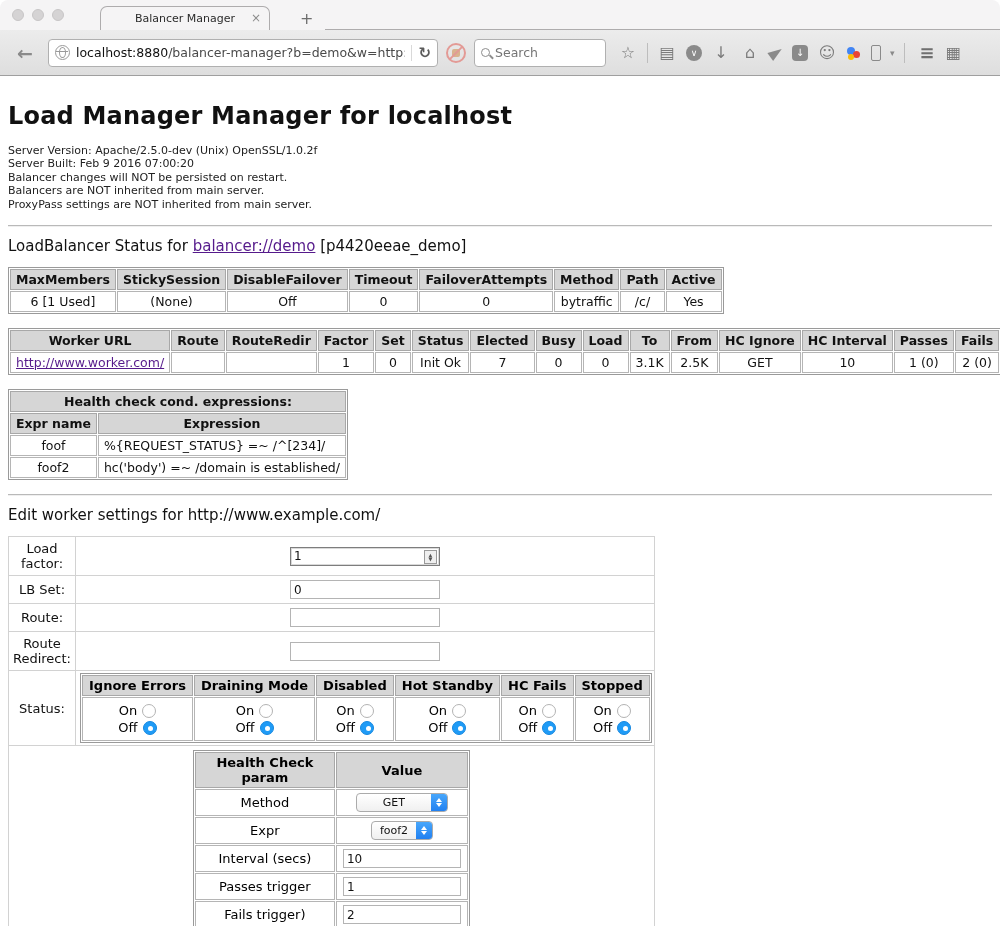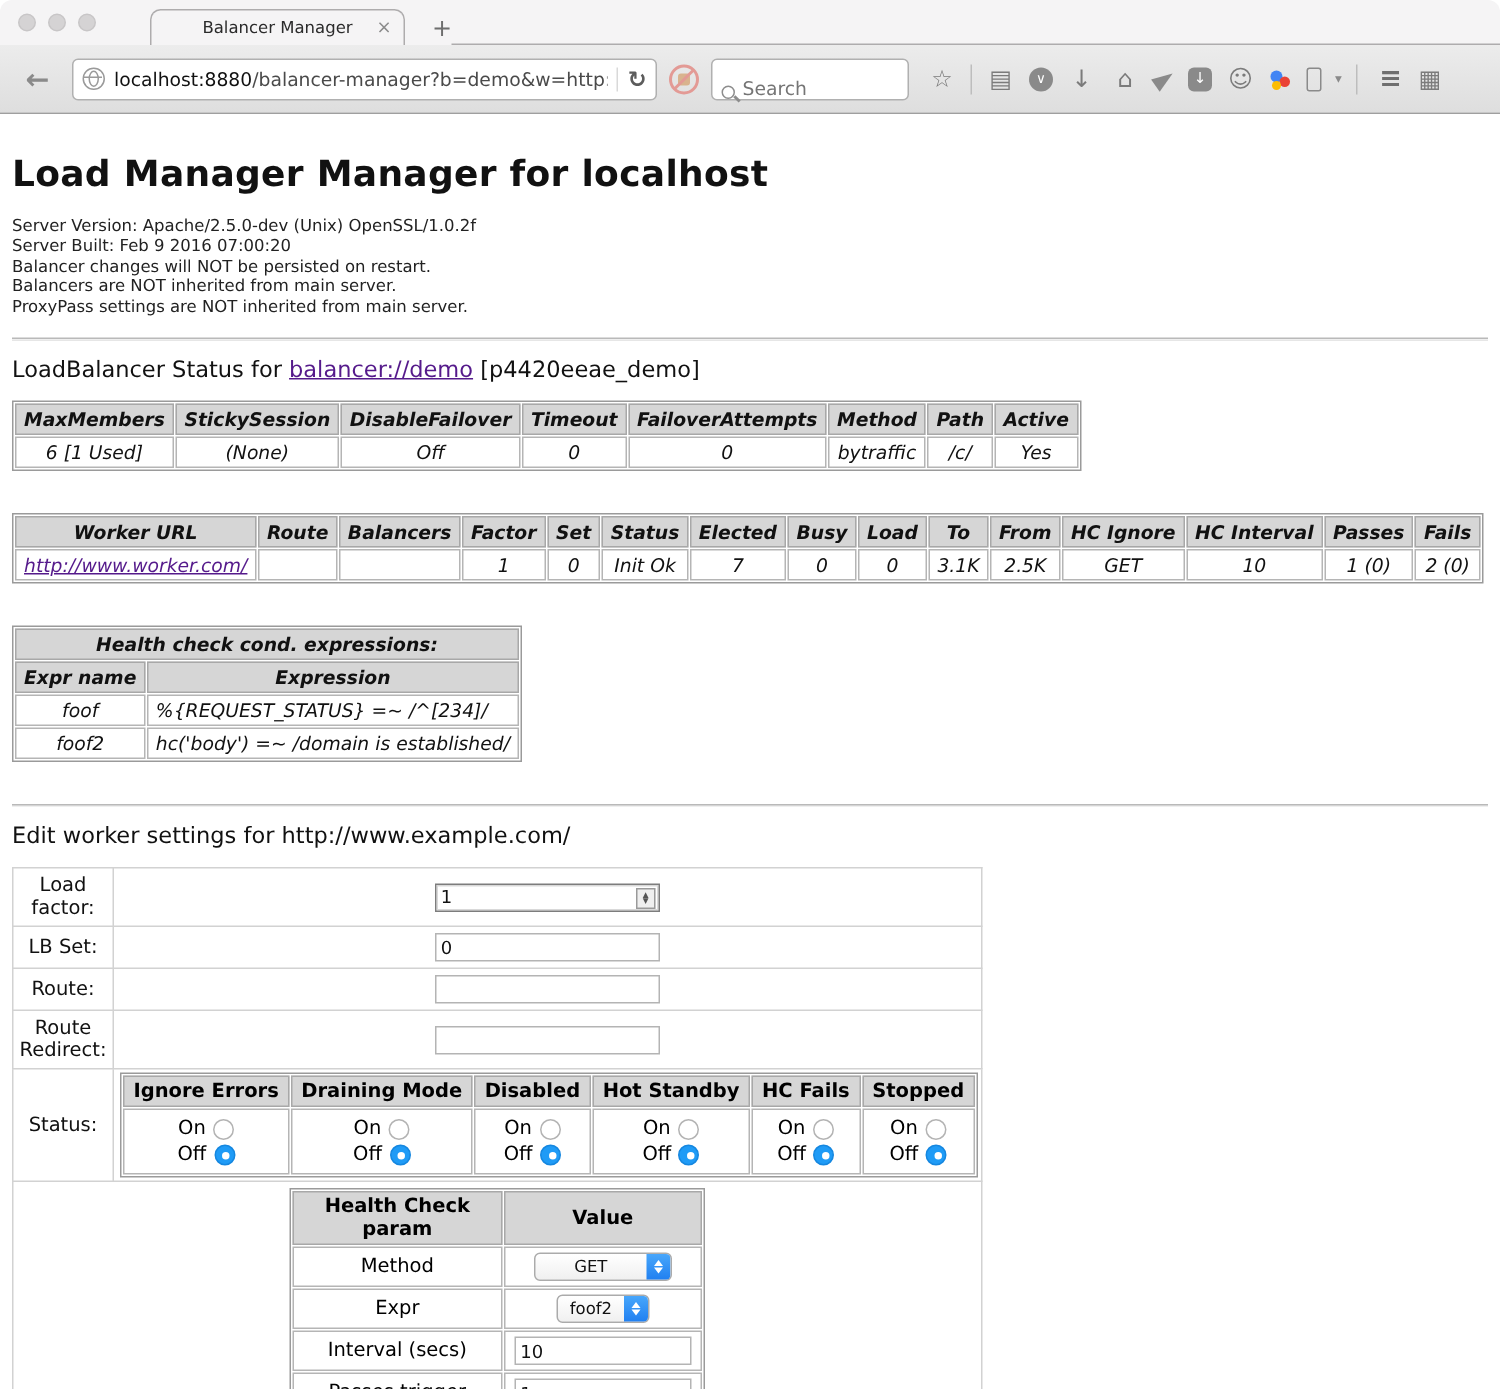--- a/index.html
+++ b/index.html
@@ -1,21 +1,21 @@
 <!DOCTYPE html>
 <html><head>
 <meta charset="utf-8">
 <style>
   * { margin:0; padding:0; box-sizing:border-box; }
   html,body { background:#fff; }
   body { font-family:"DejaVu Sans","Liberation Sans",sans-serif; width:1000px; height:927px; }
   .window { width:1000px; height:927px; background:#fff; border-radius:8px 8px 4px 4px; overflow:hidden; position:relative; }
 
   
-  .titlebar { height:30px; background:#f5f4f5; position:relative; display:flex; align-items:flex-end; }
+  .titlebar { height:30px; background:#f5f4f5; position:relative; display:flex; align-items:flex-end;gap:12px; }
   .traffic { position:absolute; top:9px; left:12px; display:flex; gap:8px; }
   .traffic span { width:12px; height:12px; border-radius:50%; background:#d5d3d4; border:1px solid #c8c6c7; }
   .tab { margin-left:100px; width:170px; height:24px; background:#f5f4f5; border:1px solid #aeacad; border-bottom:none; border-radius:7px 7px 0 0; display:flex; align-items:center; justify-content:center; position:relative; font-size:11px; color:#2b2b2b; z-index:2; }
   .tab-close { position:absolute; right:8px; top:4px; color:#8b8b8b; font-size:12px; cursor:default; }
   .newtab { font-size:16px; color:#6e6e6e; margin-left:18px; height:24px; display:flex; align-items:center; }
   .tabstrip-rest { flex:1; height:24px; border-bottom:1px solid #aeacad; }
 
   
   .toolbar { height:46px; background:linear-gradient(#ececec,#dedede); border-bottom:1px solid #9f9f9f; display:flex; align-items:center; padding:0 10px; gap:8px; }
   .nav-back { width:30px; height:26px; display:flex; align-items:center; justify-content:center; color:#8a8a8a; font-size:19px; font-weight:bold; }
@@ -23,21 +23,21 @@
   .globe { width:15px; height:15px; border:1.5px solid #9a9a9a; border-radius:50%; position:relative; flex:none; }
   .globe::before { content:""; position:absolute; left:3px; top:1px; width:5px; height:9px; border:1px solid #9a9a9a; border-radius:50%; }
   .globe::after { content:""; position:absolute; left:0; top:5px; width:12px; height:1px; background:#9a9a9a; }
   .url-text { font-size:12.5px; color:#4a4a4a; white-space:nowrap; overflow:hidden; flex:1; }
   .url-text b { color:#111; font-weight:normal; }
   .url-sep { width:1px; height:16px; background:#d9d9d9; }
   .reload { color:#5c5c5c; font-size:15px; font-weight:bold; }
   .blocker { width:20px; height:20px; border:2px solid #e39a95; border-radius:50%; position:relative; flex:none; }
   .blocker::before { content:""; position:absolute; left:4px; top:4px; width:8px; height:8px; background:#d9b38e; border-radius:2px; }
   .blocker::after { content:""; position:absolute; left:-1px; top:7px; width:18px; height:2px; background:#e39a95; transform:rotate(-45deg); }
-  .searchbar { width:132px; height:28px; background:#fff; border:1px solid #b0b0b0; border-radius:4px; display:flex; align-items:flex-end; padding:0 6px; gap:5px; }
+  .searchbar { width:132px; height:28px; background:#fff; border:1px solid #b0b0b0; border-radius:4px; display:flex; align-items:center; padding:0 6px; gap:5px; }
   .mag { width:9px; height:9px; border:1.5px solid #8d8d8d; border-radius:50%; position:relative; flex:none; }
   .mag::after { content:""; position:absolute; left:7px; top:7px; width:5px; height:1.5px; background:#8d8d8d; transform:rotate(45deg); }
   .searchbar input { border:none; outline:none; font-size:12.5px; width:90px; color:#333; background:transparent; font-family:inherit; }
   .tool-icons { display:flex; align-items:center; gap:9px; margin-left:4px; }
   .ticon { color:#7b7b7b; font-size:16px; line-height:1; width:20px; text-align:center; }
   .tsep { width:1px; height:20px; background:#bdbdbd; }
   .pocket { width:16px; height:16px; border-radius:50%; background:#8a8a8a; color:#fff; font-size:9px; display:flex; align-items:center; justify-content:center; }
   .sqarrow { width:16px; height:16px; border-radius:4px; background:#8a8a8a; color:#fff; font-size:10px; display:flex; align-items:center; justify-content:center; }
   .plane { width:0; height:0; border-left:14px solid #8a8a8a; border-top:5px solid transparent; border-bottom:5px solid transparent; transform:rotate(-35deg); }
   .dots { position:relative; width:16px; height:16px; }
@@ -52,21 +52,21 @@
 
   
   .content { padding:8px 8px 0 8px; background:#fff; height:850px; overflow:hidden; }
   h1 { font-size:24px; font-weight:bold; color:#111; margin:18px 0 14px 0; letter-spacing:0.2px; }
   .intro { font-size:11px; color:#222; line-height:1.22; margin-bottom:14px; }
   hr.rule { border:none; height:2px; background:#b9b9b9; border-bottom:1px solid #efefef; margin:6px 0 10px 0; }
   h3 { font-size:15px; font-weight:normal; color:#111; margin:10px 0 12px 0; }
   h3 a { color:#551a8b; }
   a.plink { color:#551a8b; text-decoration:underline; }
 
-  table.data { border-collapse:separate; border-spacing:1px; border:1px solid #9a9a9a; background:#fff; font-size:12.5px; margin-bottom:28px;font-style:italic; }
+  table.data { border-collapse:separate; border-spacing:1px; border:1px solid #9a9a9a; background:#fff; font-size:12.5px; margin-bottom:14px; }
   table.data th { background:#d6d6d6; border:1px solid #a8a8a8; padding:2px 5px; font-weight:bold; color:#111; white-space:nowrap; }
   table.data td { border:1px solid #b5b5b5; padding:2px 5px; text-align:center; color:#111; white-space:nowrap; }
   table.data td.l { text-align:left; }
 
   
   table.form { border-collapse:collapse; border:1px solid #c3c3c3; font-size:13px; width:565px; margin-top:12px; }
   table.form > tbody > tr > td { border:1px solid #d2d2d2; padding:4px; }
   td.flabel { width:100px; text-align:center; color:#111; }
   td.fvalue { text-align:center; }
   .tinput { border:1px solid #b4b4b4; height:19px; font-size:12px; font-family:inherit; padding:1px 3px; width:150px; color:#111; }
@@ -191,21 +191,21 @@
         <td>Yes</td>
       </tr>
     </tbody>
       </table>
 
     <table class="data" style="width:962px;">
       <tbody>
           <tr>
         <th style="width:160px">Worker URL</th>
         <th>Route</th>
-        <th>Balancers</th>
+        <th>RouteRedir</th>
         <th>Factor</th>
         <th>Set</th>
         <th>Status</th>
         <th>Elected</th>
         <th>Busy</th>
         <th>Load</th>
         <th>To</th>
         <th>From</th>
         <th>HC Ignore</th>
         <th>HC Interval</th>

